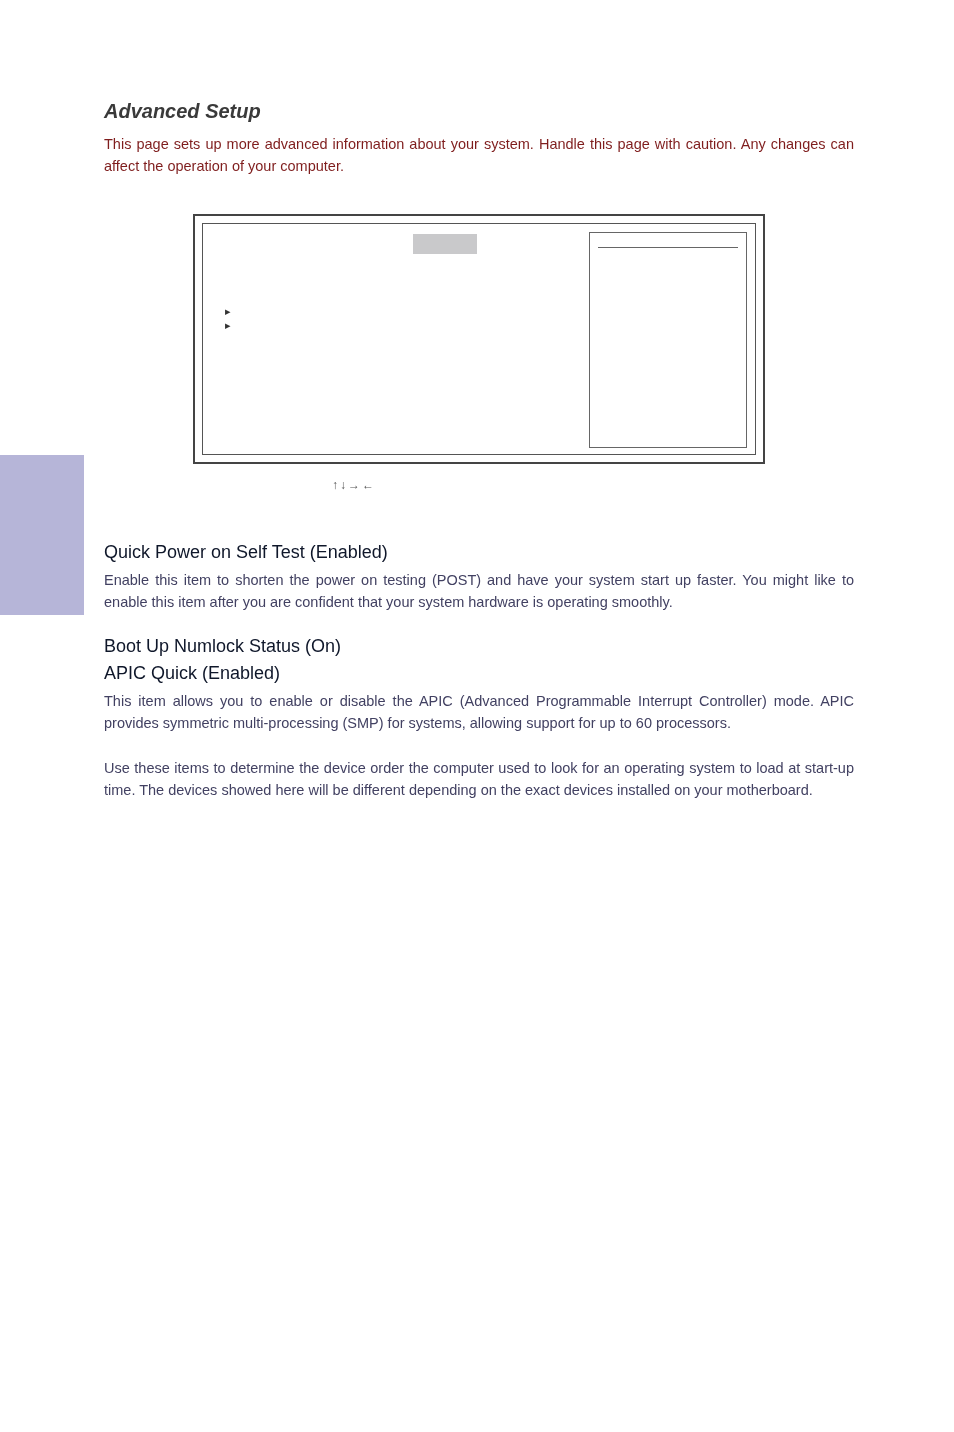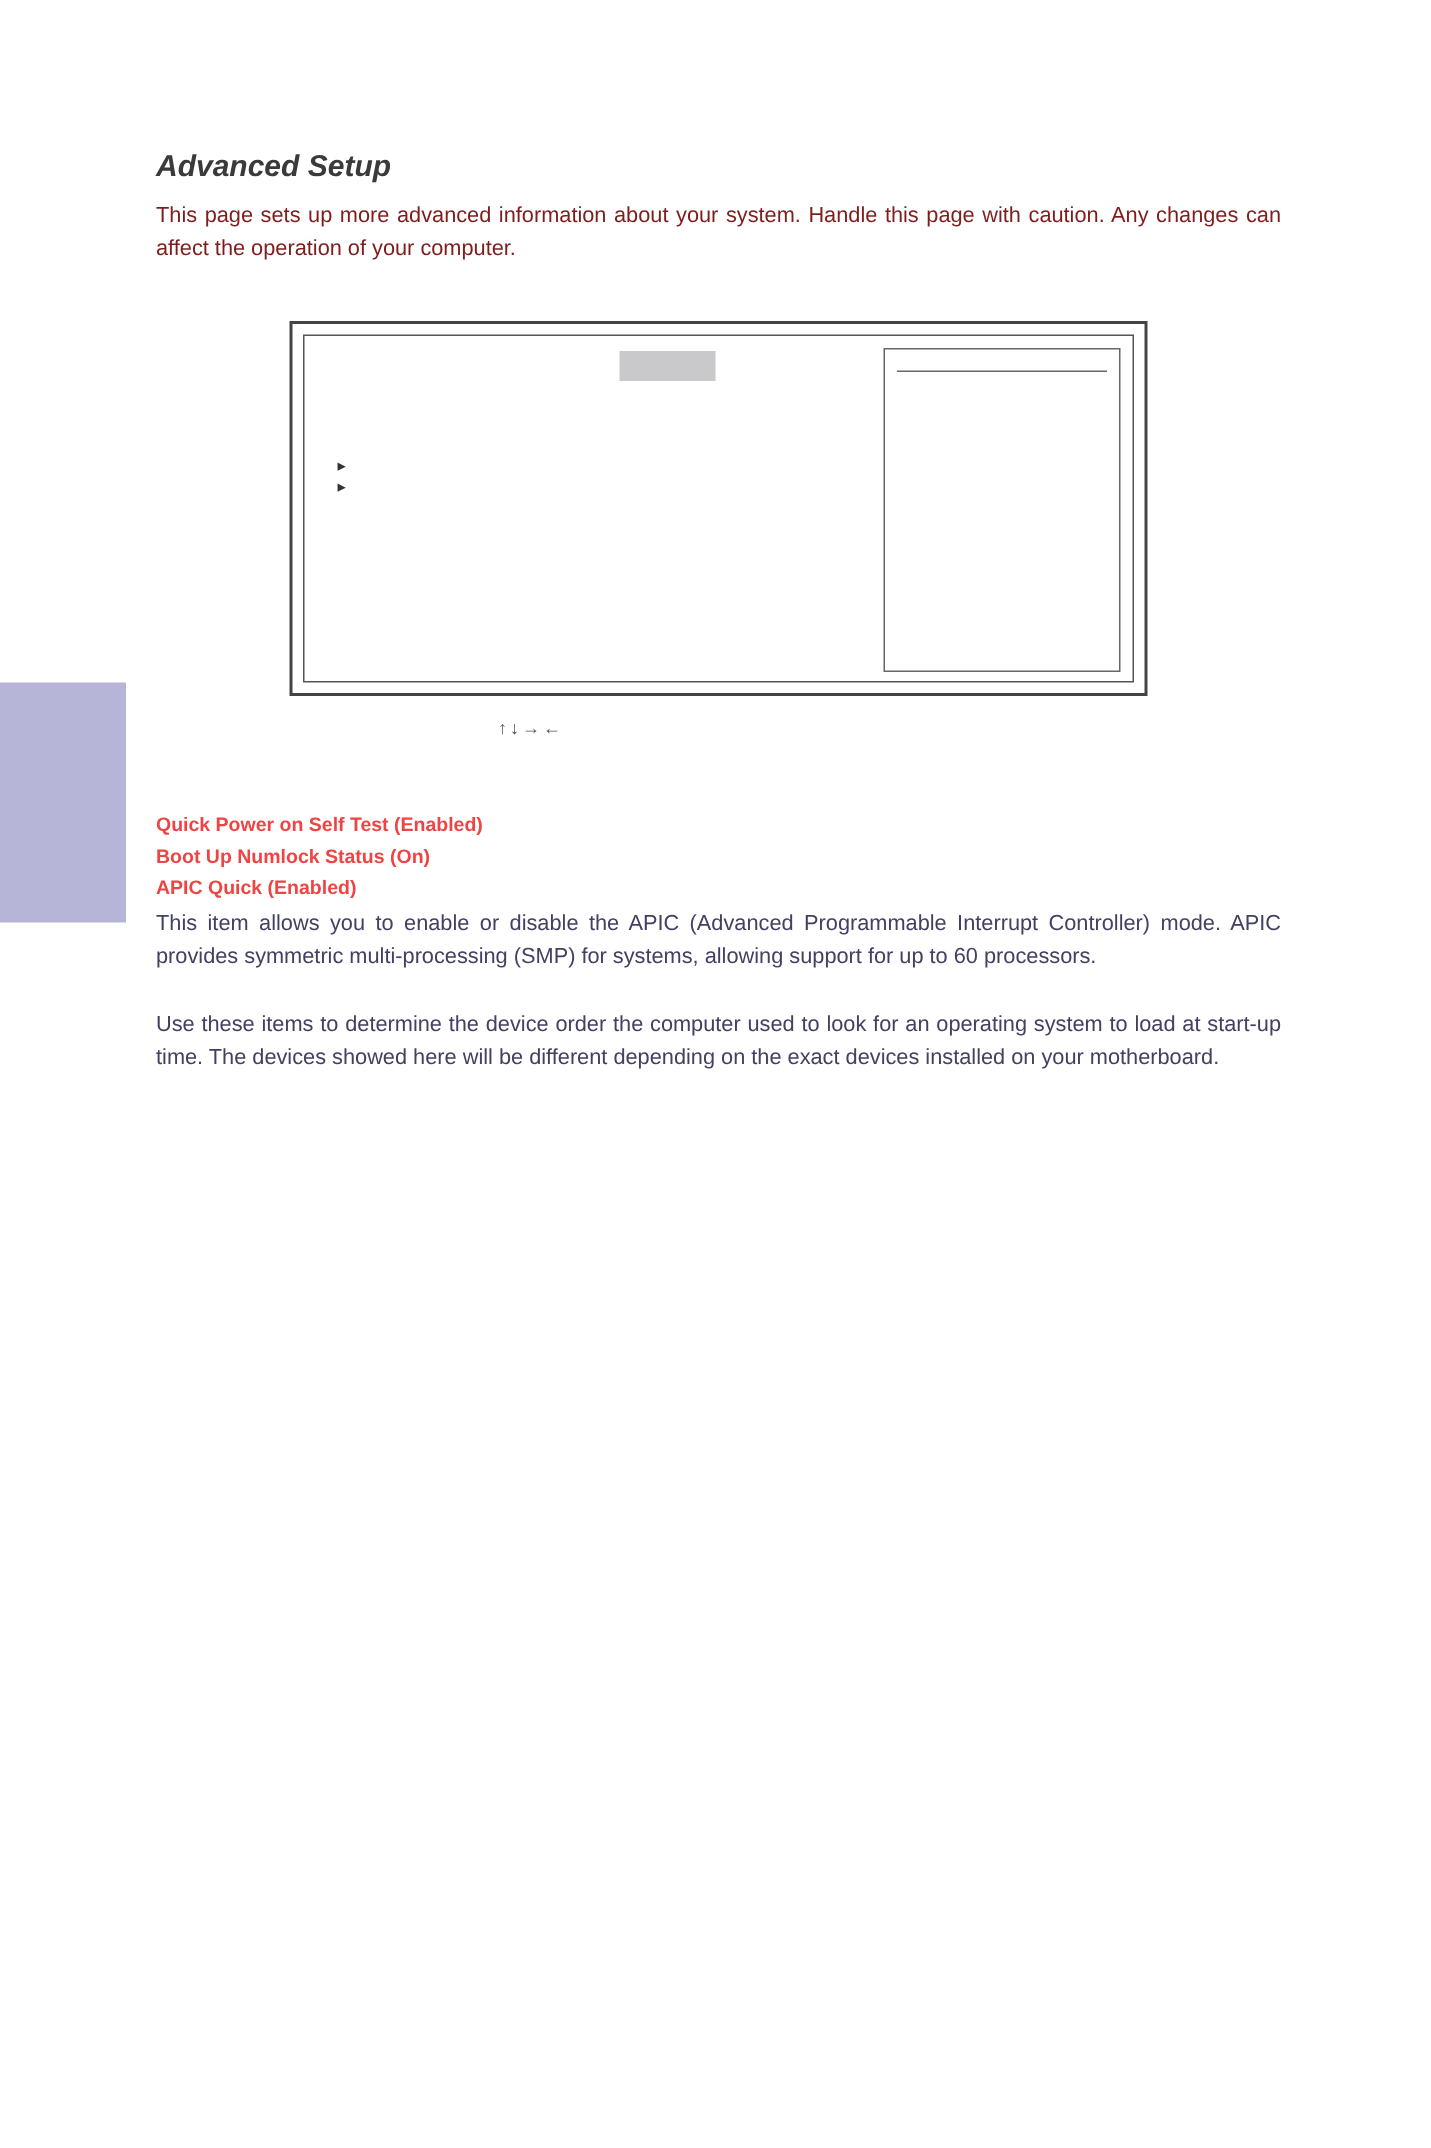--- a/index.html
+++ b/index.html
@@ -97,23 +97,23 @@
   }
   .nav-legend {
     text-align:left;
     font-size: 12px;
     color:#555;
     letter-spacing:2px;
     margin-left: 228px;
     margin-bottom: 50px;
   }
   .sub-head {
-    font-weight: bold;
-    font-size: 13px;
-    color: #ef4444;
+    font-weight: normal;
+    font-size: 18px;
+    color: #0f172a;
     margin: 0 0 6px 0;
   }
   .body-text {
     font-size: 14.5px;
     line-height: 1.55;
     color: #424162;
     margin: 0 0 22px 0;
     text-align: justify;
   }
 </style>
@@ -135,20 +135,21 @@
         <div class="bios-inner">
           <div class="tab-pill"></div>
           <div class="help-panel"></div>
           <div class="arrows-row">▸<br>▸</div>
         </div>
       </div>
     </div>
     <div class="nav-legend">↑↓→←</div>
 
     <p class="sub-head">Quick Power on Self Test (Enabled)</p>
+    <p class="body-text">Enable this item to shorten the power on testing (POST) and have your system start up faster. You might like to enable this item after you are confident that your system hardware is operating smoothly.</p>
 
     <p class="sub-head">Boot Up Numlock Status (On)</p>
 
     <p class="sub-head">APIC Quick (Enabled)</p>
     <p class="body-text">This item allows you to enable or disable the APIC (Advanced Programmable Interrupt Controller) mode. APIC provides symmetric multi-processing (SMP) for systems, allowing support for up to 60 processors.</p>
 
     <p class="body-text">Use these items to determine the device order the computer used to look for an operating system to load at start-up time. The devices showed here will be different depending on the exact devices installed on your motherboard.</p>
 
   </div>
 </div>

